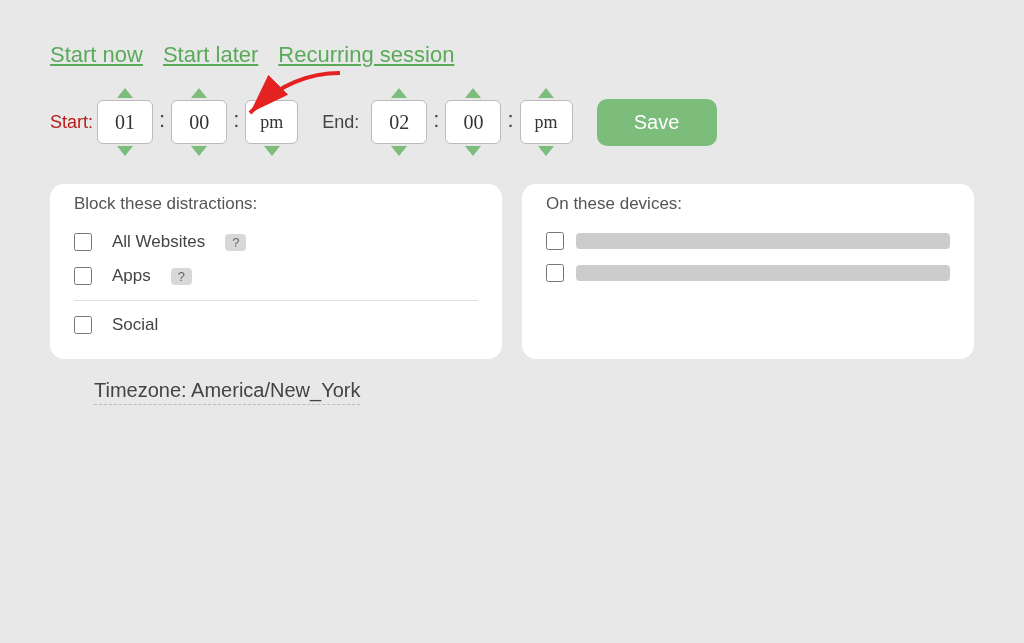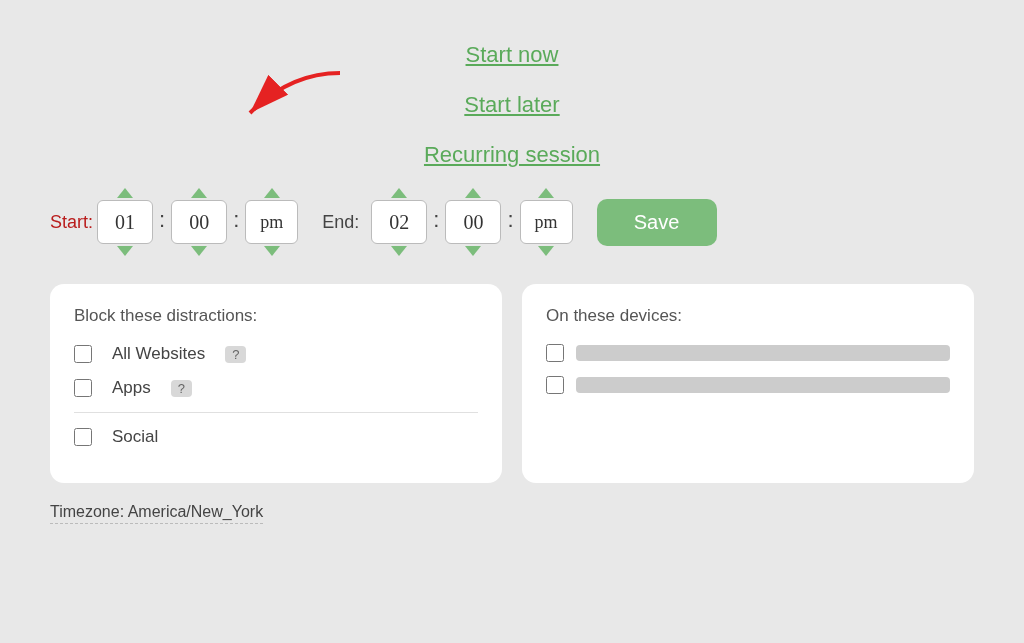--- a/index.html
+++ b/index.html
@@ -20,21 +20,20 @@
       min-height: 643px;
       padding: 20px 30px;
       position: relative;
     }
 
     
     .tabs {
       display: flex;
       gap: 20px;
       margin-bottom: 18px;
-      flex-direction: column;
     }
 
     .tab {
       font-size: 22px;
       color: #5aaa5a;
       text-decoration: underline;
       cursor: pointer;
       padding: 2px 0;
       background: none;
       border: none;
@@ -156,21 +155,21 @@
     
     .panels-row {
       display: flex;
       gap: 20px;
       margin-bottom: 20px;
     }
 
     .panel {
       background: #fff;
       border-radius: 14px;
-      padding: 22px 24px;
+      padding: 10px 24px;
       flex: 1;
     }
 
     .panel-title {
       font-size: 17px;
       color: #555;
       margin-bottom: 18px;
     }
 
     .checkbox-row {
@@ -223,25 +222,26 @@
 
     .blur-bar {
       height: 16px;
       border-radius: 4px;
       background: #ccc;
       flex: 1;
     }
 
     
     .timezone {
-      font-size: 16px;
+      font-size: 20px;
       color: #666;
       border-bottom: 1.5px dashed #bbb;
       display: inline-block;
       padding-bottom: 2px;
+      margin-left: 44px;
     }
 
     .timezone span {
       color: #444;
     }
   </style>
 </head>
 <body>
 
 <div class="app-container">

